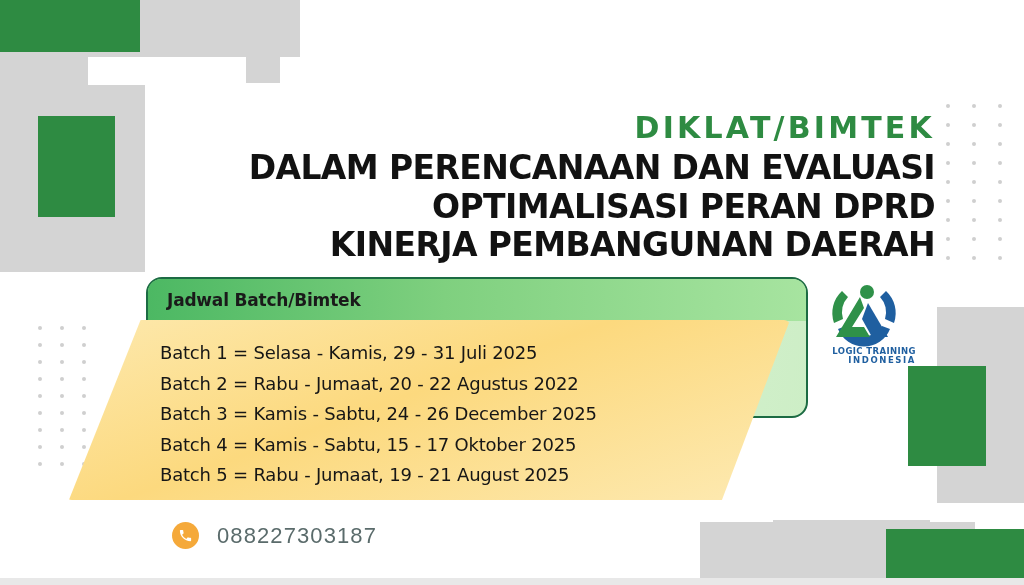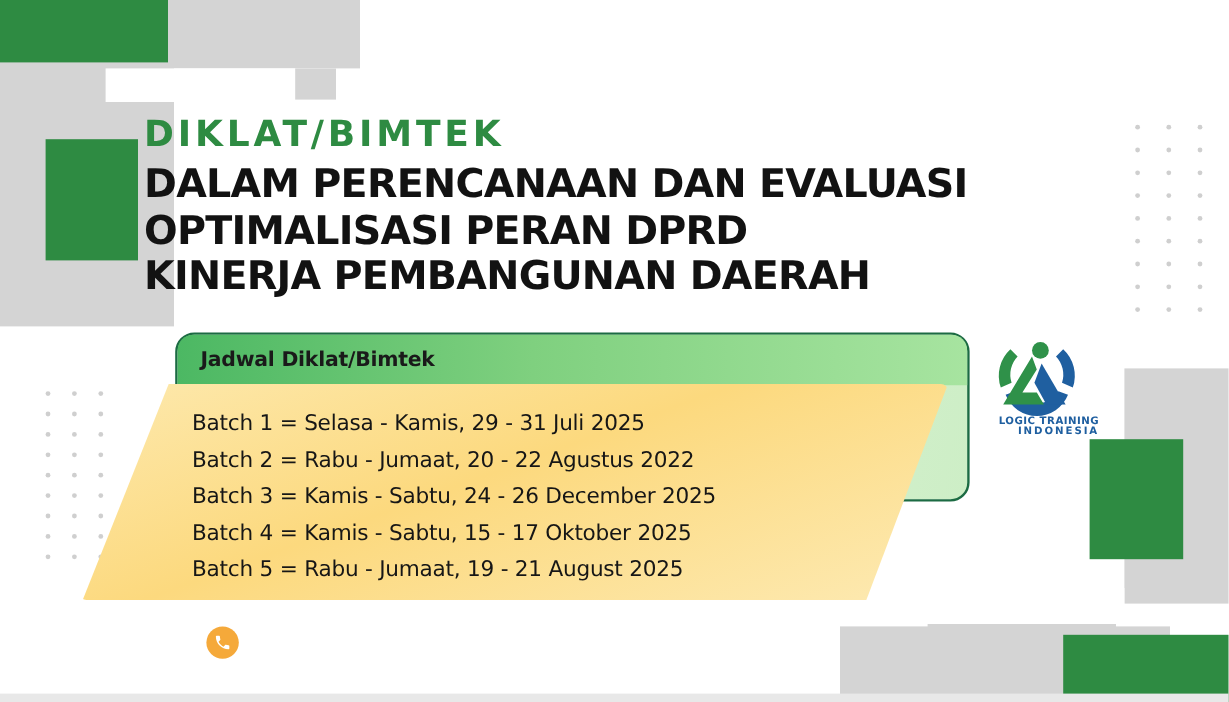--- a/index.html
+++ b/index.html
@@ -34,21 +34,21 @@
   
   .deco-bl-line{left:0px;top:578px;width:1024px;height:7px;background:#e8e8e8;}
 
   
   .dots{position:absolute;display:grid;}
   .dot{width:4px;height:4px;border-radius:50%;background:#cfcfcf;}
   .dots-right{left:946px;top:104px;grid-template-columns:repeat(3,26px);grid-auto-rows:19px;}
   .dots-left{left:38px;top:326px;grid-template-columns:repeat(3,22px);grid-auto-rows:17px;}
 
   
-  .heading-wrap{position:absolute;left:120px;top:97px;width:815px;}
+  .heading-wrap{position:absolute;left:120px;top:112px;width:815px;text-align:right;}
   .kicker{
     font-family:"DejaVu Sans", sans-serif;
     font-weight:bold;
     font-size:30px;
     letter-spacing:3.2px;
     color:#2e8b42;
     line-height:1.08;
     margin:0 0 5px 0;
   }
   .title-line{
@@ -206,21 +206,21 @@
 
   <div class="heading-wrap">
     <div class="kicker">DIKLAT/BIMTEK</div>
     <div class="title-line">DALAM PERENCANAAN DAN EVALUASI</div>
     <div class="title-line">OPTIMALISASI PERAN DPRD</div>
     <div class="title-line">KINERJA PEMBANGUNAN DAERAH</div>
   </div>
 
   <div class="card-green">
     <div class="card-green-header">
-      <span class="card-green-header-text">Jadwal Diklat/Bimtek</span>
+      <span class="card-green-header-text">Jadwal Batch/Bimtek</span>
     </div>
   </div>
 
   <div class="card-yellow"></div>
 
   <div class="batch-list">
     <div class="batch-row">Batch 1 = Selasa - Kamis, 29 - 31 Juli 2025</div>
     <div class="batch-row">Batch 2 = Rabu - Jumaat, 20 - 22 Agustus 2022</div>
     <div class="batch-row">Batch 3 = Kamis - Sabtu, 24 - 26 December 2025</div>
     <div class="batch-row">Batch 4 = Kamis - Sabtu, 15 - 17 Oktober 2025</div>
@@ -247,15 +247,16 @@
       <span class="l2">INDONESIA</span>
     </div>
   </div>
 
   <div class="phone">
     <span class="phone-icon">
       <svg width="15" height="15" viewBox="0 0 24 24" fill="#ffffff">
         <path d="M6.6 10.8c1.4 2.8 3.8 5.2 6.6 6.6l2.2-2.2c.3-.3.7-.4 1-.2 1.1.4 2.3.6 3.6.6.6 0 1 .4 1 1V20c0 .6-.4 1-1 1C10.6 21 3 13.4 3 4c0-.6.4-1 1-1h3.4c.6 0 1 .4 1 1 0 1.2.2 2.4.6 3.6.1.3 0 .7-.2 1l-2.2 2.2z"></path>
       </svg>
     </span>
+    <span class="phone-num">088227303187</span>
   </div>
 
 </div>
 
 </body></html>

